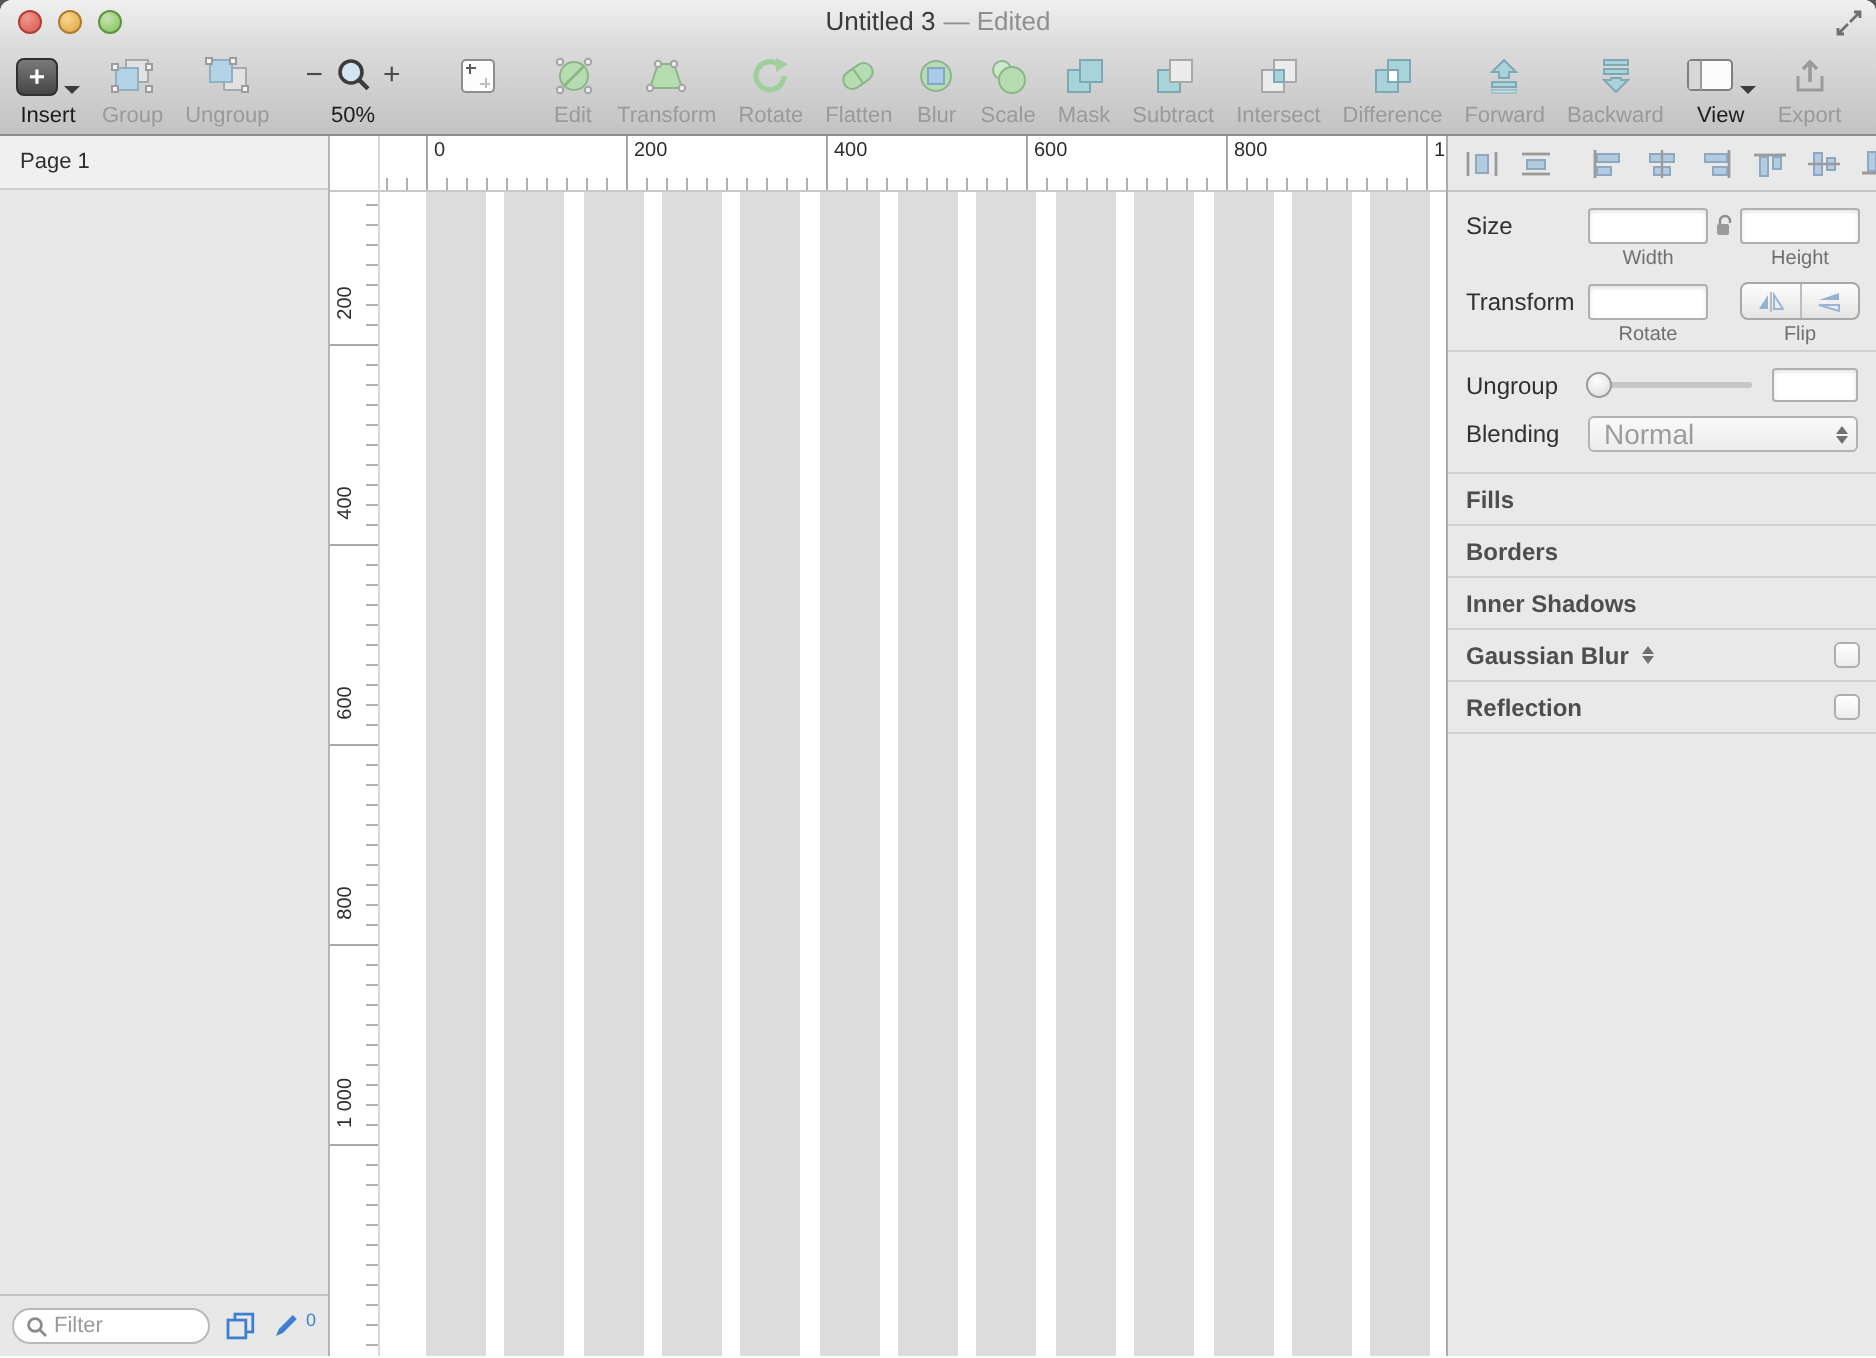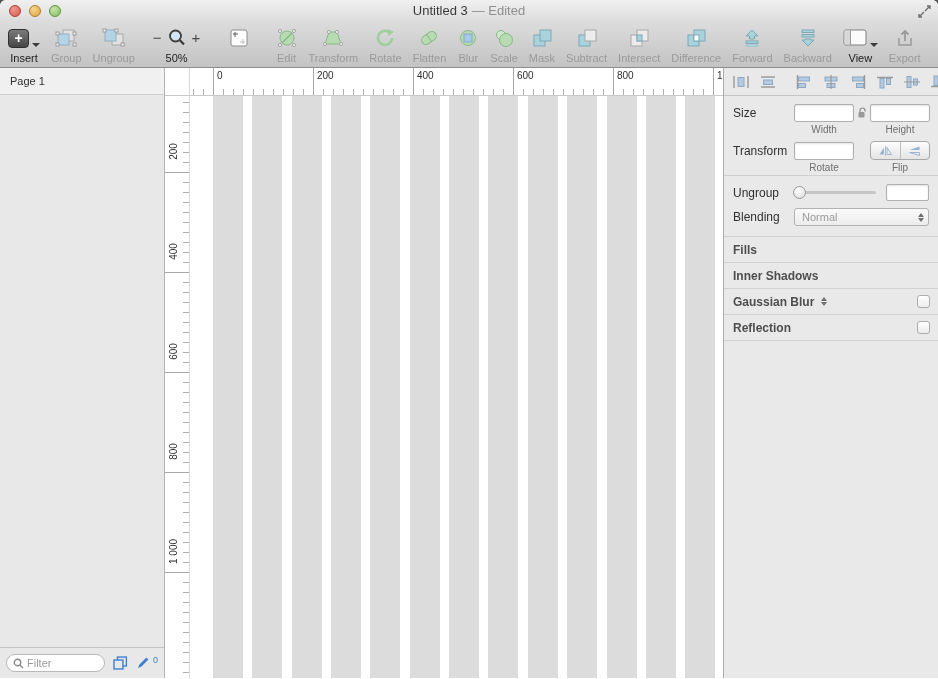--- a/index.html
+++ b/index.html
@@ -66,21 +66,21 @@
   .flipseg { height:19px; border:1px solid #a8a8a8; border-radius:4px; background:linear-gradient(#fdfdfd,#e4e4e4); display:flex; }
   .flipseg .seg { flex:1; display:flex; align-items:center; justify-content:center; }
   .flipseg .seg + .seg { border-left:1px solid #bcbcbc; }
   .sep { height:1px; background:#d0d0d0; }
   .oprow { display:grid; grid-template-columns:61px 92px 1fr; align-items:center; padding:8px 9px 0 9px; }
   .slider { position:relative; height:3px; background:#c6c6c6; border-radius:2px; width:82px; }
   .knob { position:absolute; left:-1px; top:-5px; width:13px; height:13px; border-radius:50%; background:radial-gradient(circle at 40% 30%,#ffffff,#d9d9d9); border:1px solid #9b9b9b; }
   .opfield { height:17px; }
   .blrow { display:grid; grid-template-columns:61px 1fr; align-items:center; padding:7px 9px 10px 9px; }
   .select { height:18px; border:1px solid #b2b2b2; border-radius:3px; background:linear-gradient(#fafafa,#ececec); display:flex; align-items:center; padding:0 4px 0 7px; }
-  .select .val { flex:1; font-size:11px; color:#9c9c9c; }
+  .select .val { flex:1; font-size:14px; color:#9c9c9c; }
   .sectrow { height:26px; border-bottom:1px solid #d2d2d2; display:flex; align-items:center; padding:0 8px 0 9px; }
   .secthead { font-weight:bold; font-size:12px; color:#4e4e4e; }
   .stepper { display:inline-flex; flex-direction:column; gap:1px; margin-left:7px; }
   .stepper i { width:0; height:0; border-left:3px solid transparent; border-right:3px solid transparent; }
   .stepper .up { border-bottom:4px solid #707070; }
   .stepper .dn { border-top:4px solid #707070; }
   .spacer { flex:1; }
   .checkbox { width:13px; height:13px; border-radius:3px; border:1px solid #adadad; background:linear-gradient(#ffffff,#ececec); }
 </style>
 </head>
@@ -628,20 +628,23 @@
             </span>
         </div>
       </div>
 
       <div class="sep"></div>
 
       <div class="sectrow">
         <span class="secthead">Fills</span>
       </div>
       <div class="sectrow">
+        <span class="secthead">Borders</span>
+      </div>
+      <div class="sectrow">
         <span class="secthead">Inner Shadows</span>
       </div>
       <div class="sectrow">
         <span class="secthead">Gaussian Blur</span>
         <span class="stepper">
             <i class="up"></i>
             <i class="dn"></i>
           </span>
         <span class="spacer"></span>
         <span class="checkbox"></span>

